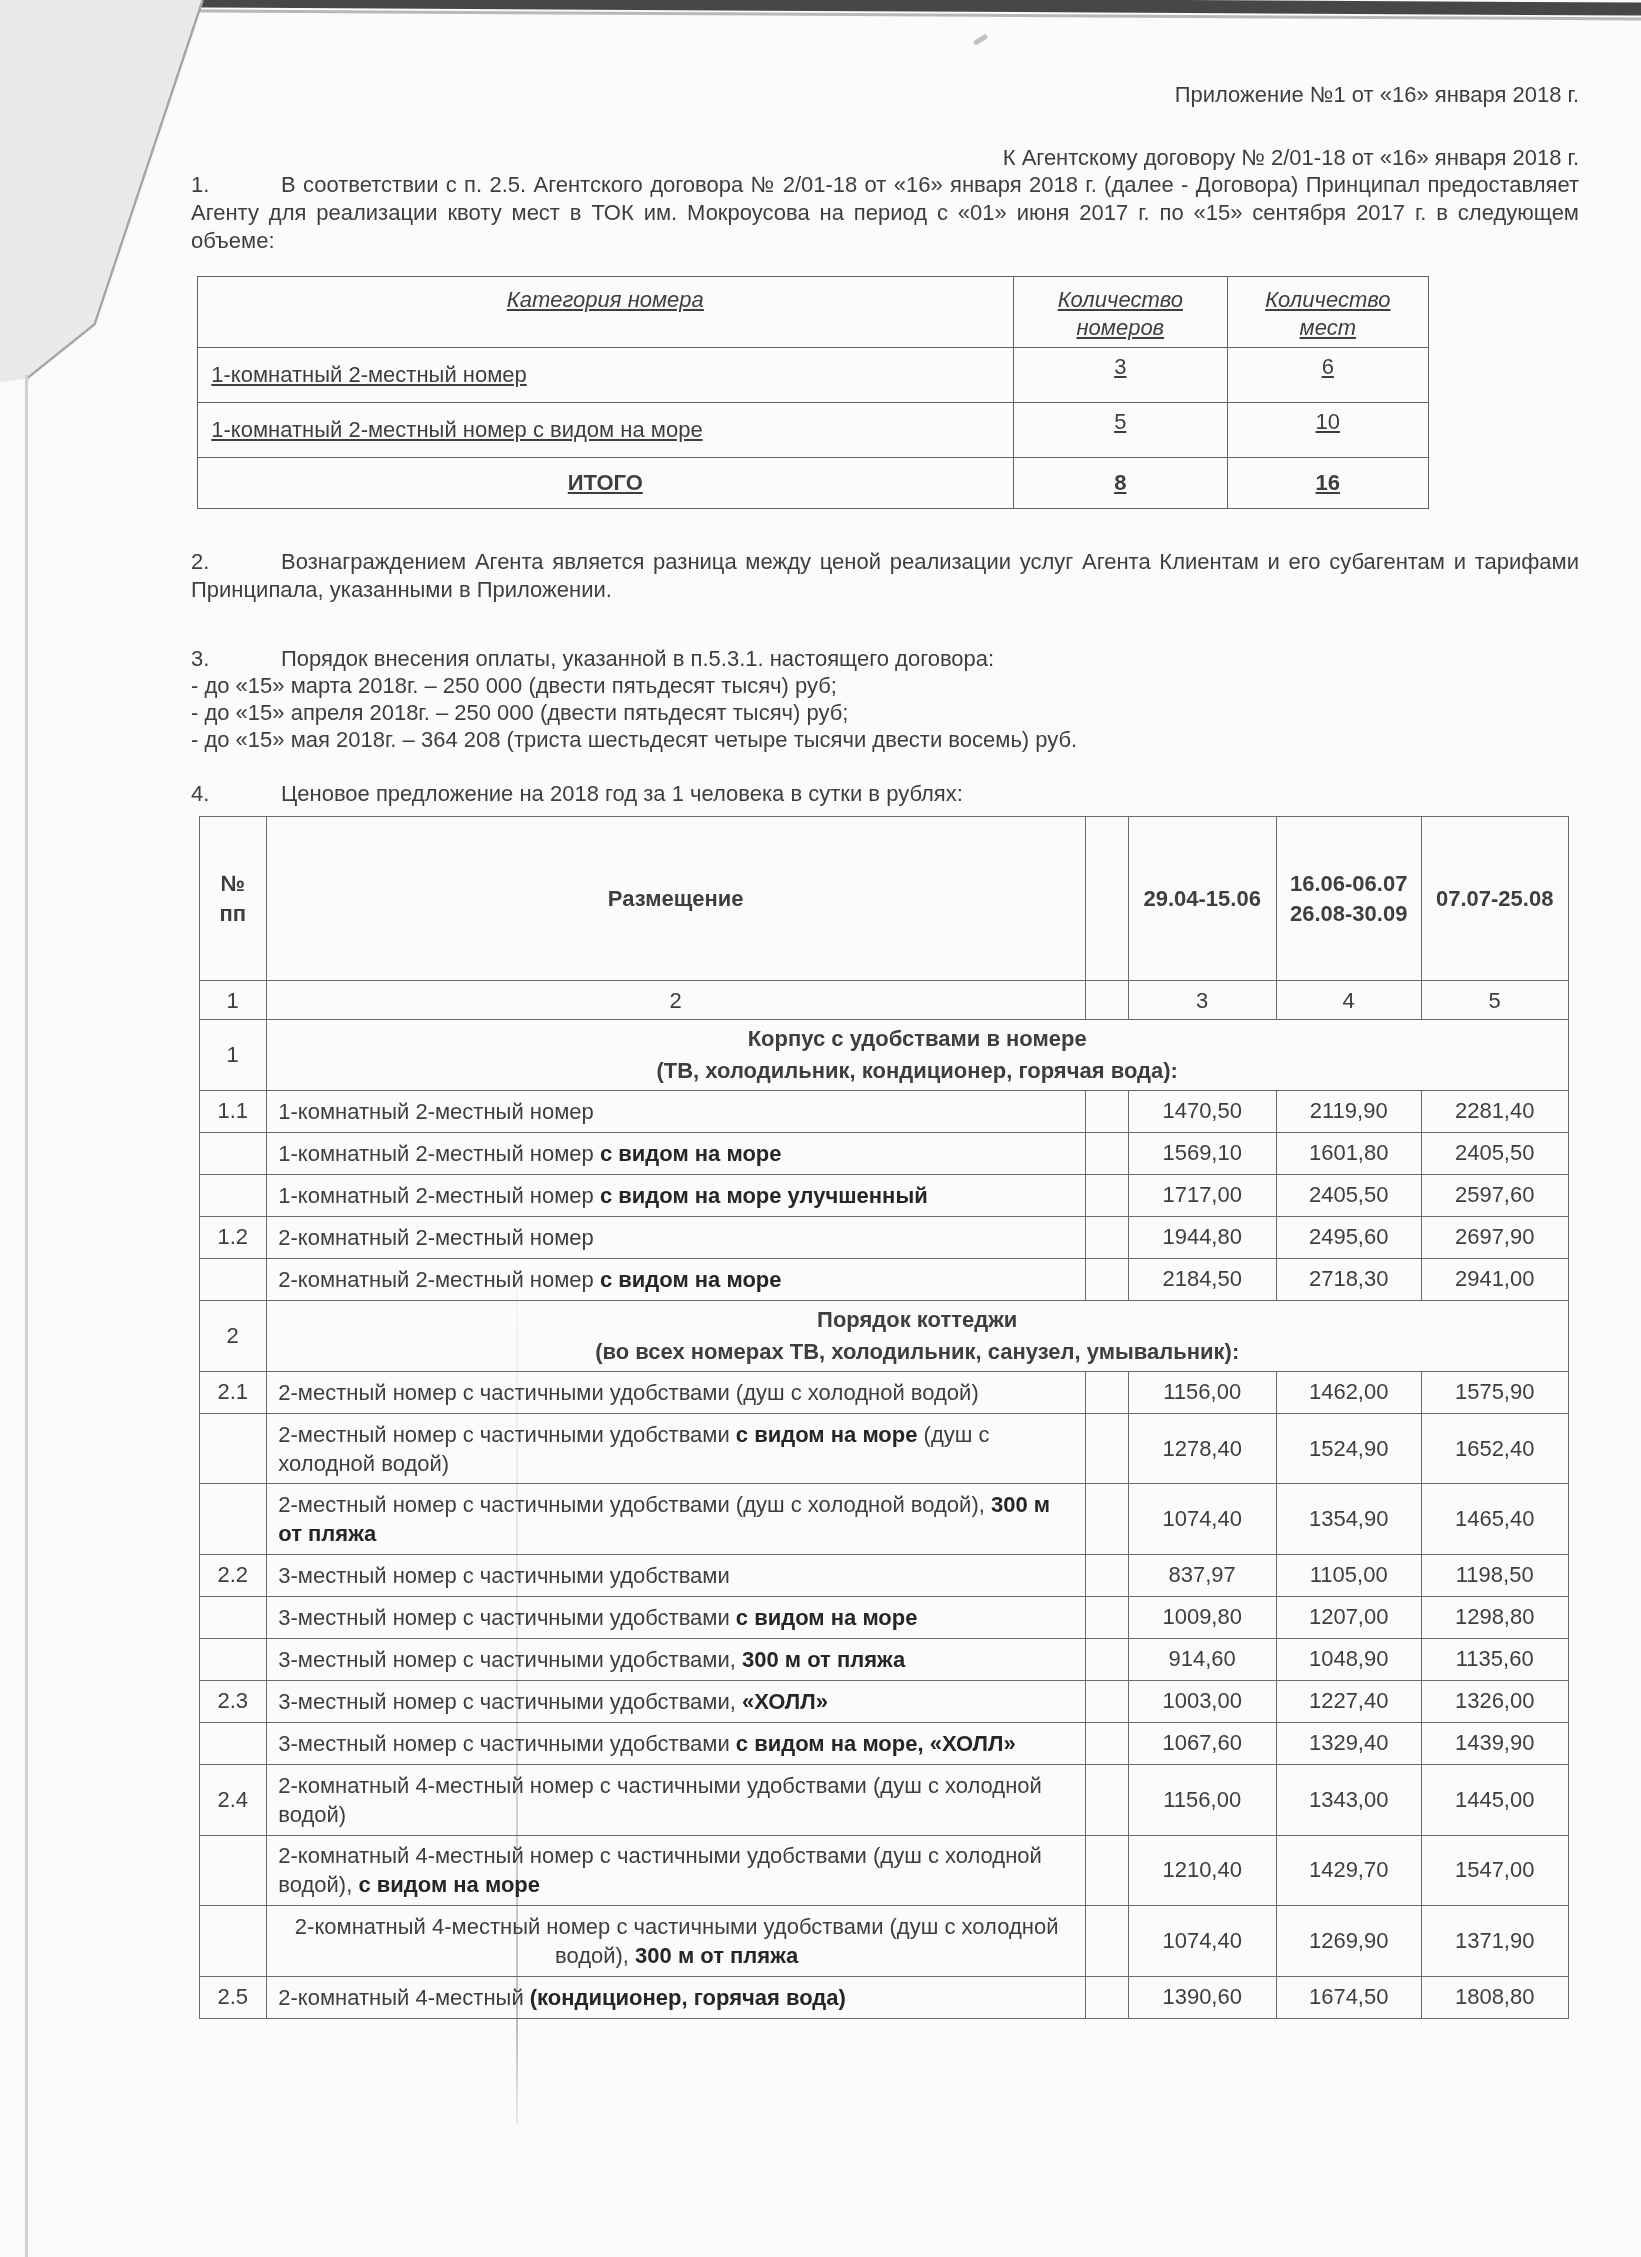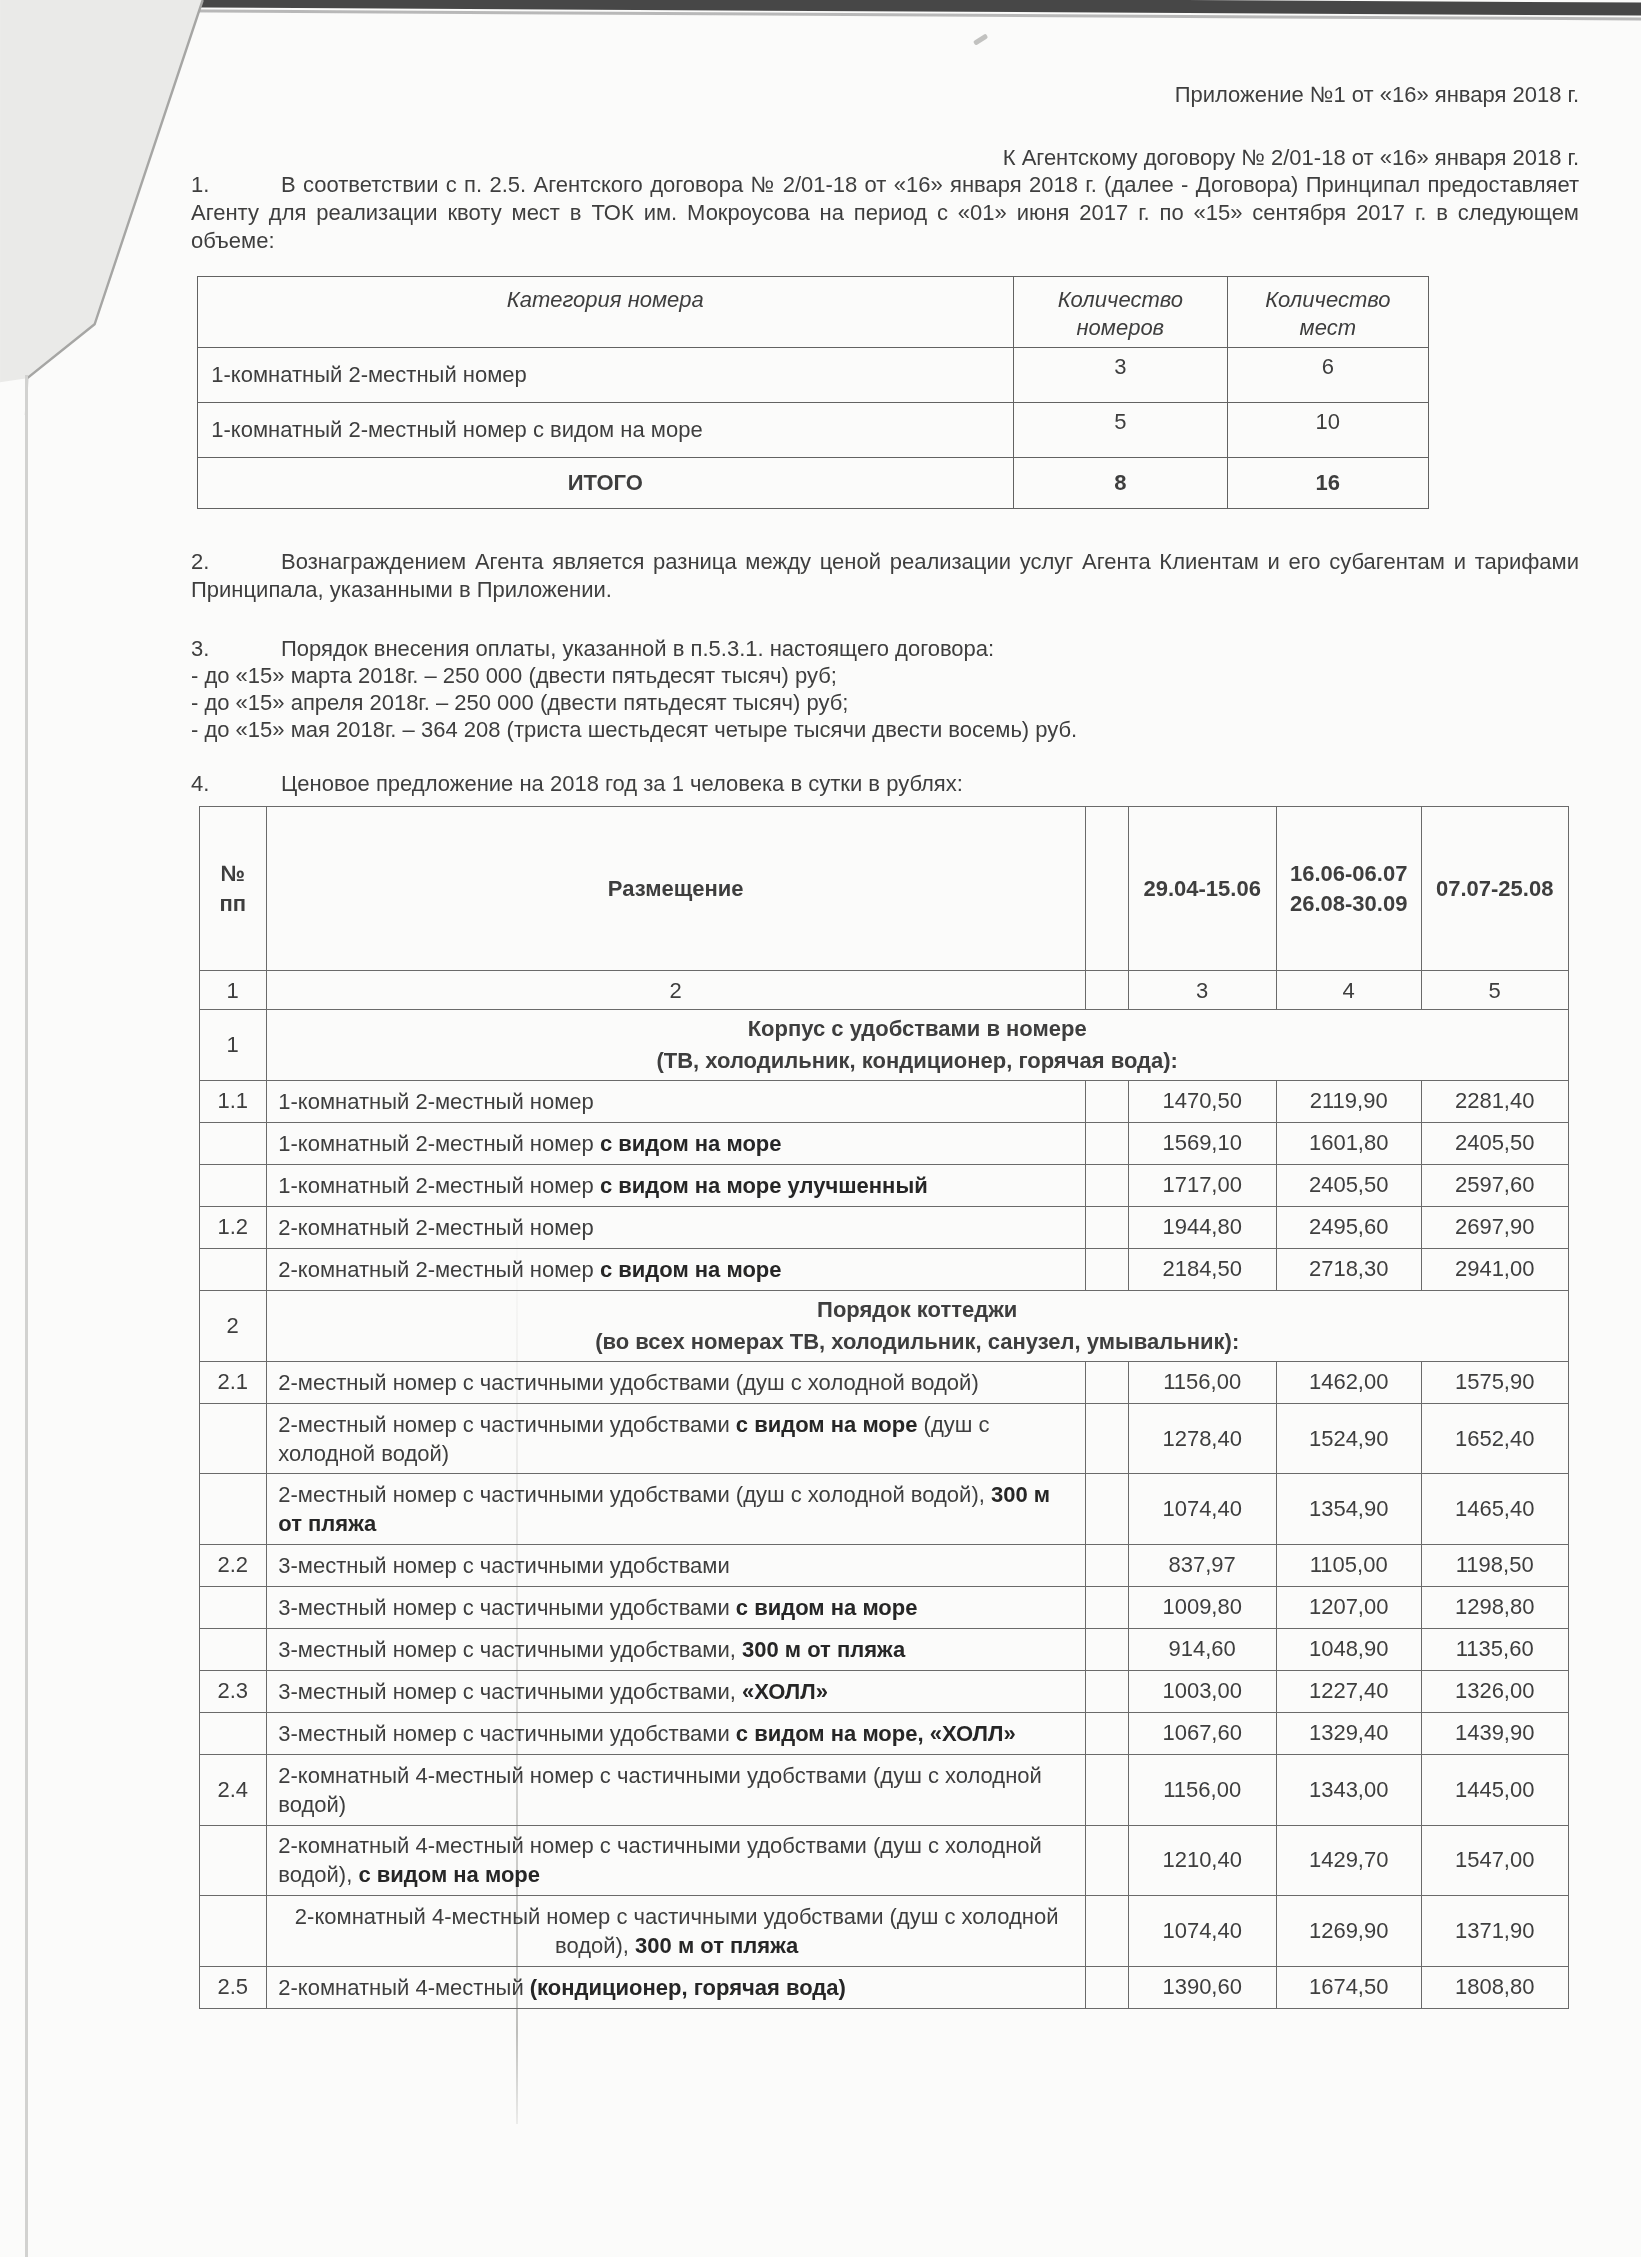--- a/index.html
+++ b/index.html
@@ -25,27 +25,27 @@
     background:linear-gradient(to bottom,rgba(160,160,156,0) 0%,rgba(160,160,156,.25) 40%,rgba(140,140,136,.55) 90%,rgba(150,150,146,.15) 100%);}
   .smudge{position:absolute;left:973px;top:37px;width:15.4px;height:4.8px;background:#b4b4b2;
     transform:rotate(-32deg);border-radius:1.9px;opacity:.8;}
   
   .content{position:relative;margin:0 70px 0 183px;}
   .doc-header{padding-top:81px;text-align:right;line-height:27px;}
   .doc-header .l2{margin-top:36px;}
   .para{line-height:28px;text-align:justify;}
   .p1{}
   .p2{margin-top:39px;}
-  .p3{margin-top:31px;}
+  .p3{margin-top:41px;}
   .p3 .item{line-height:27px;text-align:left;}
   .p4{margin-top:27px;text-align:left;}
   .pnum{display:inline-block;width:90px;}
   
   table{border-collapse:collapse;}
-  .t1{margin:21px 0 0 5.8px;width:1231px;table-layout:fixed;}
+  .t1{margin:21px 0 0 5.8px;width:1231px;table-layout:fixed;text-decoration:underline;}
   .t1 th,.t1 td{border:1.9px solid #626262;}
   .t1 th{font-style:italic;font-weight:normal;text-align:center;vertical-align:top;
     padding:8.7px 5.8px 5.8px 5.8px;line-height:28px;height:66px;box-sizing:border-box;white-space:pre-line;}
   .t1 td{padding:3.9px 9.7px;box-sizing:border-box;}
   .t1 .cat{height:55px;vertical-align:middle;text-align:left;padding-left:13.5px;}
   .t1 .val{text-align:center;vertical-align:top;padding-top:5.8px;}
   .t1 .total td{height:51px;font-weight:bold;text-align:center;vertical-align:middle;}
   
   .t2{margin:7.7px 0 0 7.7px;width:1368px;table-layout:fixed;}
   .t2 th,.t2 td{border:1.9px solid #6a6a6a;box-sizing:border-box;}

